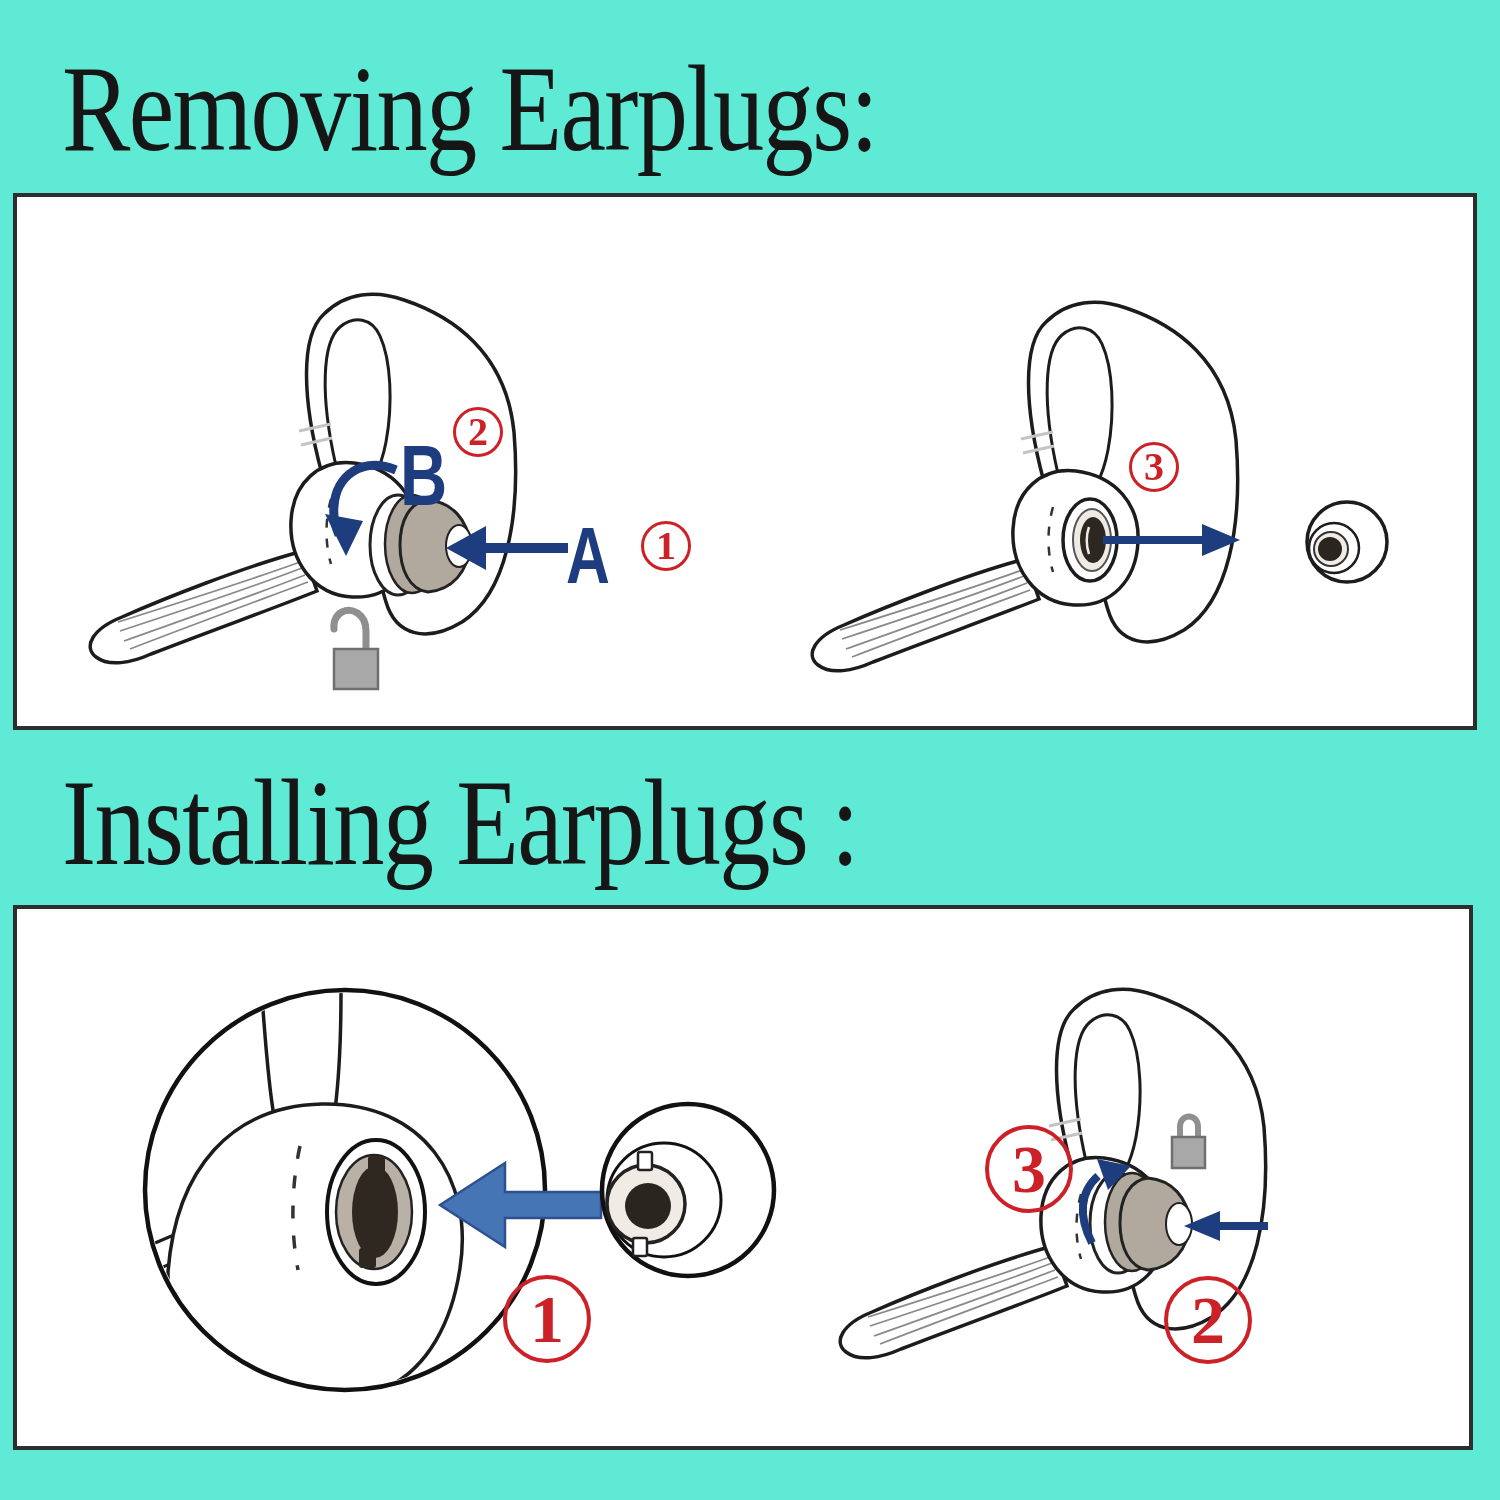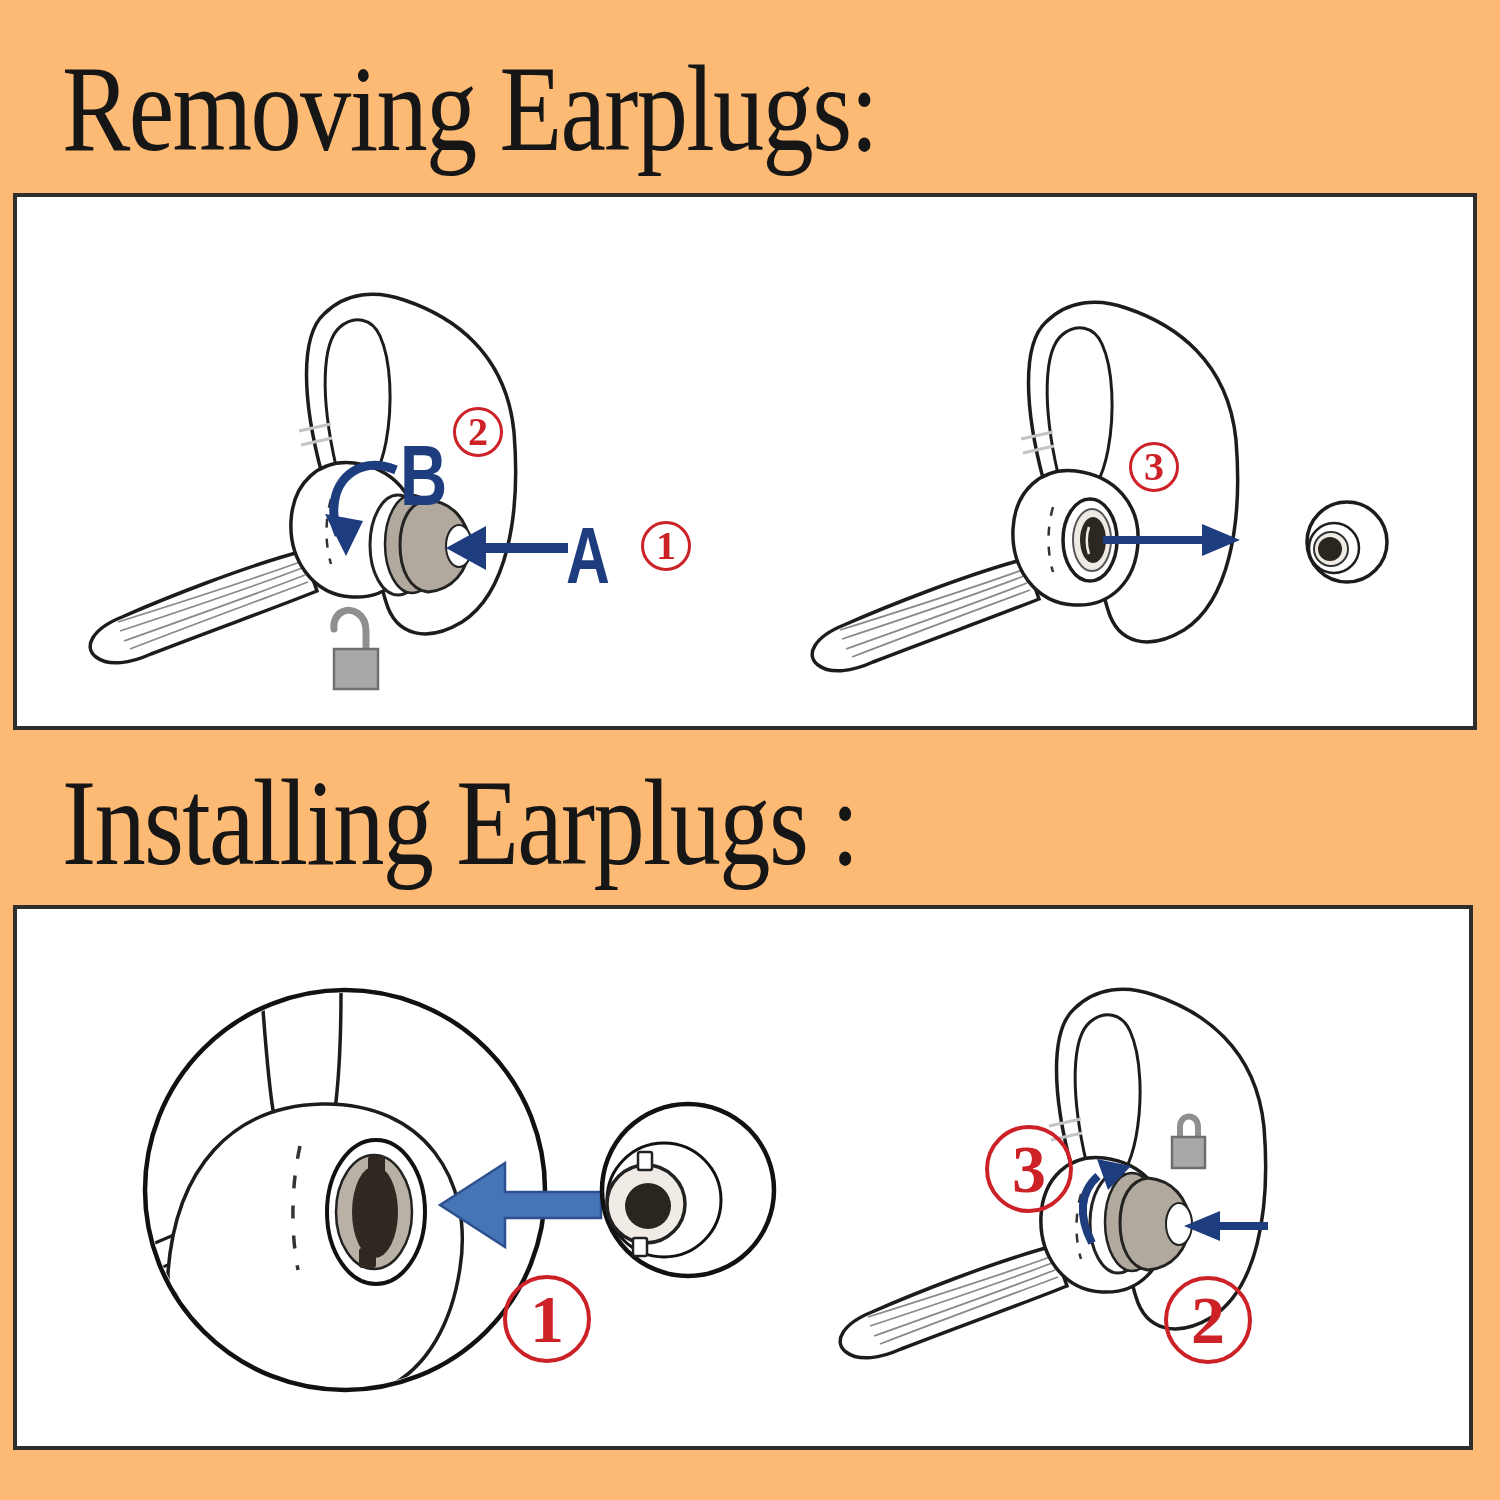--- a/index.html
+++ b/index.html
@@ -4,21 +4,21 @@
 <style>
   :root{
     --ink:#1c1c1c;
     --red:#cc2127;
     --navy:#1e3d7e;
     --steel:#4675b5;
     --plug:#b2a99e;
     --lock:#a8a8a8;
   }
   html,body{margin:0;padding:0;background:#fff;}
-  .page{position:relative;width:1500px;height:1500px;background:#fdba74;overflow:hidden;
+  .page{position:relative;width:1500px;height:1500px;background:#5eead4;overflow:hidden;
         font-family:"Liberation Serif",serif;}
   .panel{position:absolute;border:4px solid #2e2e2e;background:#fff;z-index:1;}
   #panel-removing{left:13px;top:193px;width:1456px;height:529px;}
   #panel-installing{left:13px;top:905px;width:1452px;height:537px;}
   .art{position:absolute;left:0;top:0;width:1500px;height:1500px;z-index:2;}
   .title{position:absolute;color:#161616;font-family:"Liberation Serif",serif;
          font-size:122px;line-height:1;white-space:nowrap;z-index:3;
          transform:scaleX(0.84);transform-origin:left top;letter-spacing:-2px;}
   #title-removing{left:62px;top:48px;}
   #title-installing{left:62px;top:762px;}

